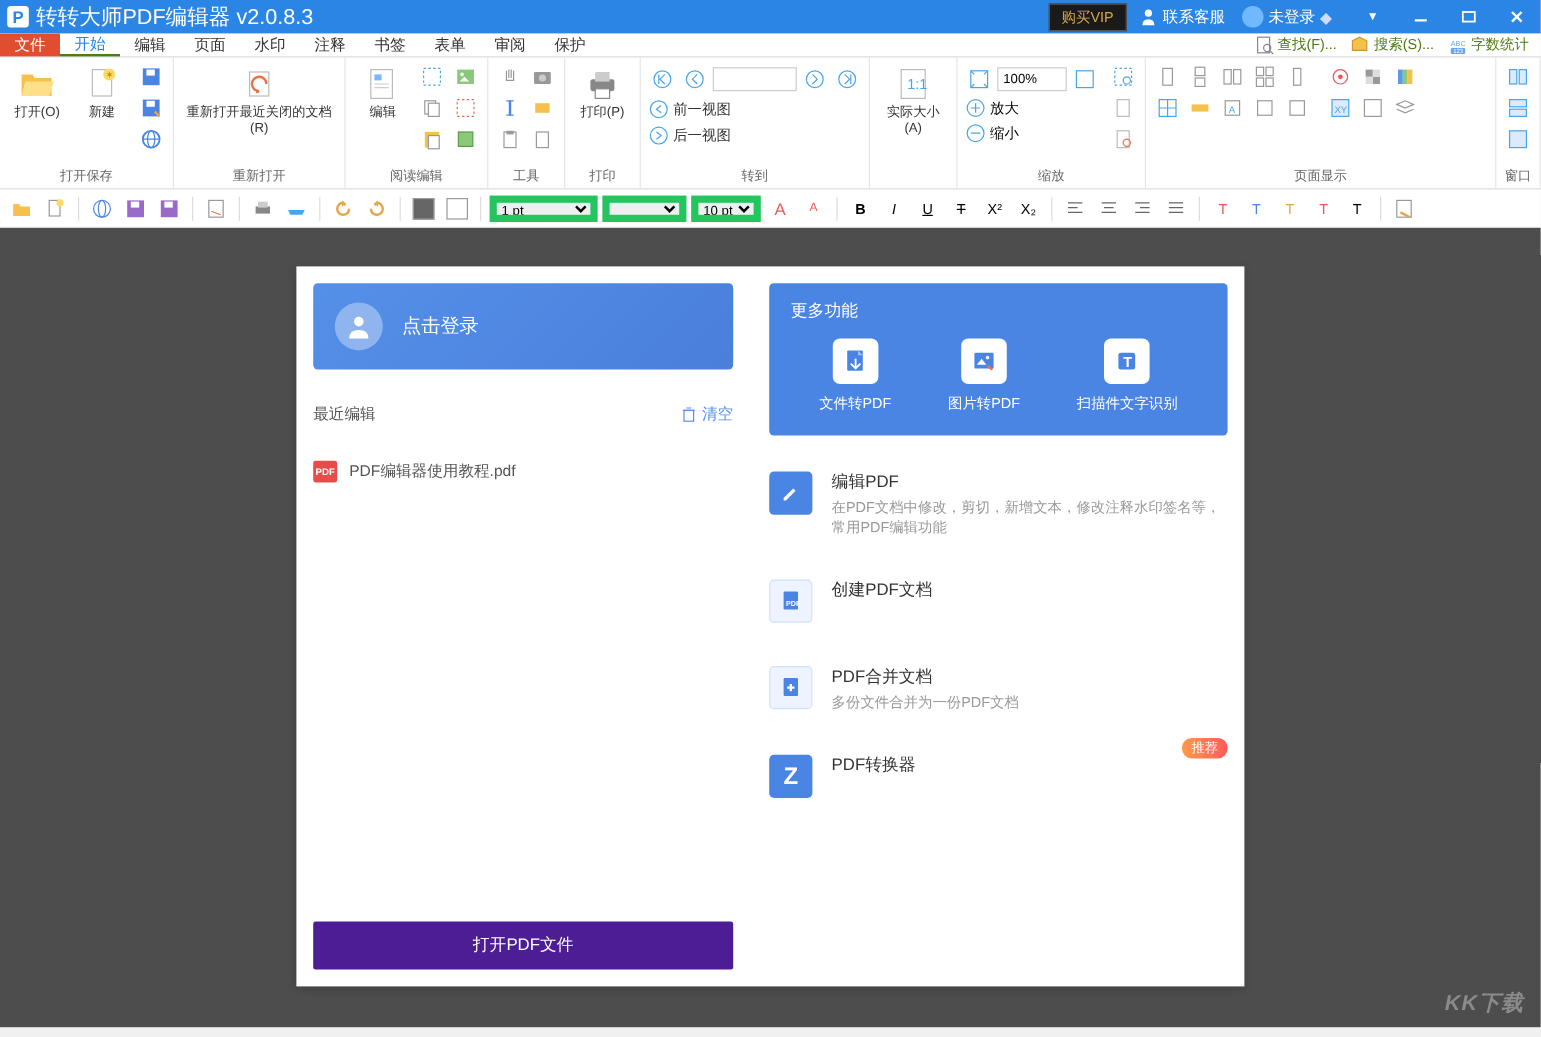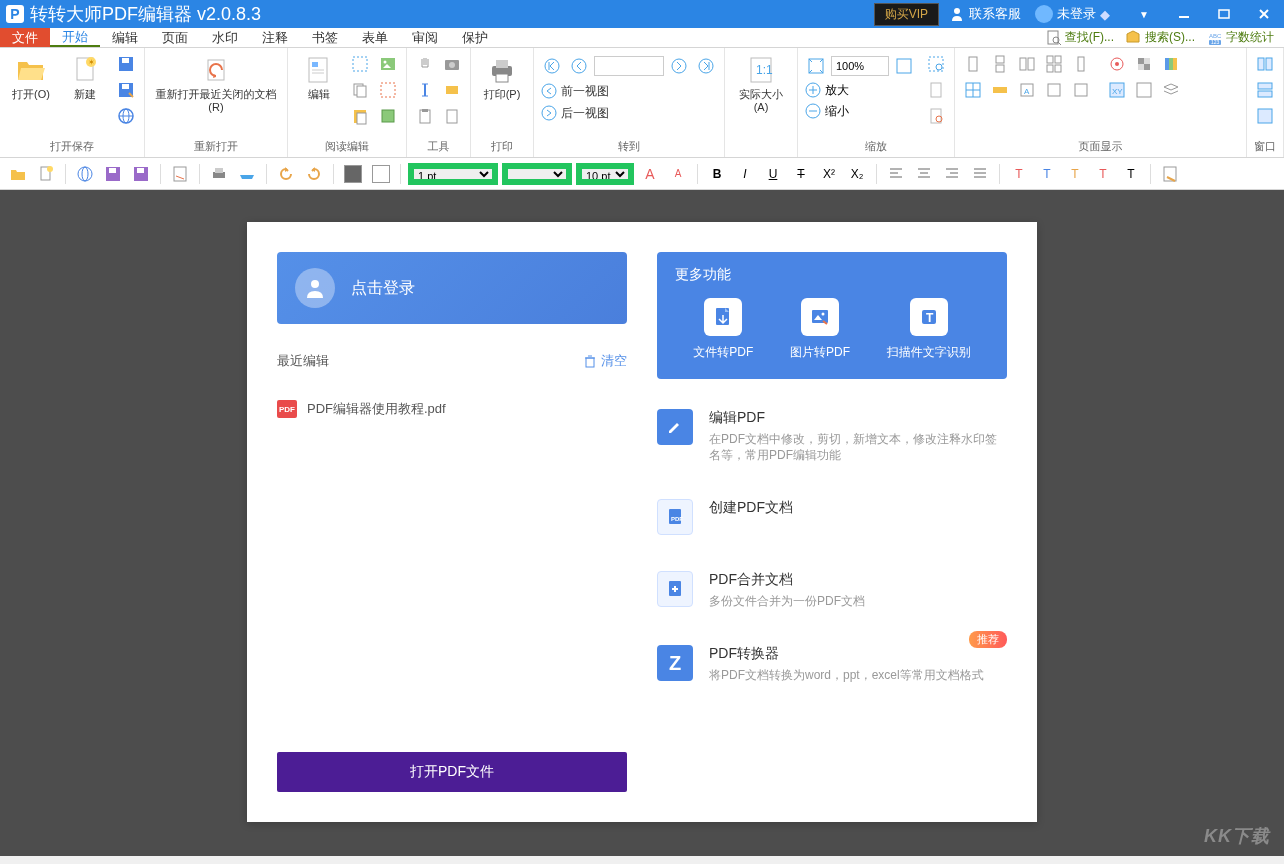--- a/index.html
+++ b/index.html
@@ -48,21 +48,21 @@
 .qbtn { width: 24px; height: 24px; cursor: pointer; display: flex; align-items: center; justify-content: center; border-radius: 2px; }
 .qcolor { width: 18px; height: 18px; background: #666; border: 1px solid #999; }
 .qcolor.white { background: #fff; }
 .qselect { height: 22px; border: 6px solid #22c55e; font-size: 11px; }
 .qselect.wide { width: 90px; }
 .qselect.med { width: 70px; }
 .qselect.sm { width: 58px; }
 
 
 .workspace { height: 666px; background: #4d4d4d; display: flex; justify-content: center; padding-top: 32px; position: relative; }
-.start-page { width: 790px; height: 600px; background: #fff; display: flex; padding: 30px; gap: 30px; box-shadow: 0 2px 8px rgba(0,0,0,0.2); }
+.start-page { width: 790px; height: 600px; background: #fff; display: flex; padding: 14px; gap: 30px; box-shadow: 0 2px 8px rgba(0,0,0,0.2); }
 .start-left { width: 350px; display: flex; flex-direction: column; }
 .login-card { background: linear-gradient(135deg, #5590e8, #4a7fdc); border-radius: 4px; height: 72px; display: flex; align-items: center; padding: 0 18px; gap: 16px; color: #fff; cursor: pointer; }
 .login-avatar { width: 40px; height: 40px; border-radius: 50%; background: rgba(255,255,255,0.35); display: flex; align-items: center; justify-content: center; }
 .login-avatar svg { width: 24px; height: 24px; }
 .login-text { font-size: 16px; }
 .recent-header { display: flex; justify-content: space-between; margin-top: 28px; color: #555; font-size: 13px; }
 .clear-link { color: #5590e8; cursor: pointer; display: flex; align-items: center; gap: 4px; }
 .recent-item { display: flex; align-items: center; gap: 10px; margin-top: 30px; cursor: pointer; font-size: 13px; color: #555; }
 .pdf-badge { width: 20px; height: 18px; background: #e94b4b; color: #fff; font-size: 8px; display: flex; align-items: center; justify-content: center; border-radius: 2px; font-weight: bold; }
 .open-btn { margin-top: auto; height: 40px; background: #4c1d95; color: #fff; display: flex; align-items: center; justify-content: center; font-size: 14px; cursor: pointer; border-radius: 2px; }
@@ -855,20 +855,19 @@
             <div class="feature-desc">多份文件合并为一份PDF文档</div>
           </div>
         </div>
         <div class="feature-item">
           <div class="recommend-badge">推荐</div>
           <div class="feature-icon blue">
               <span style="color:#fff;font-size:20px;font-weight:bold">Z</span>
             </div>
           <div class="feature-texts">
             <div class="feature-title">PDF转换器</div>
-            <div class="feature-desc">将PDF文档转换为word，ppt，excel等常用文档格式</div>
           </div>
         </div>
       </div>
     </div>
   </div>
   <div class="watermark">KK下载</div>
 </div>
 
 </body></html>

